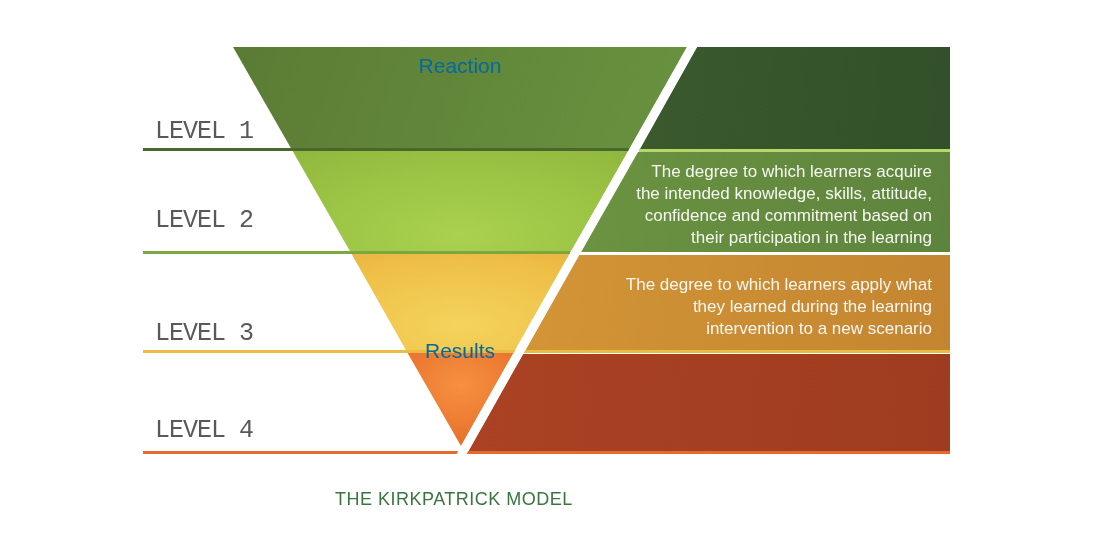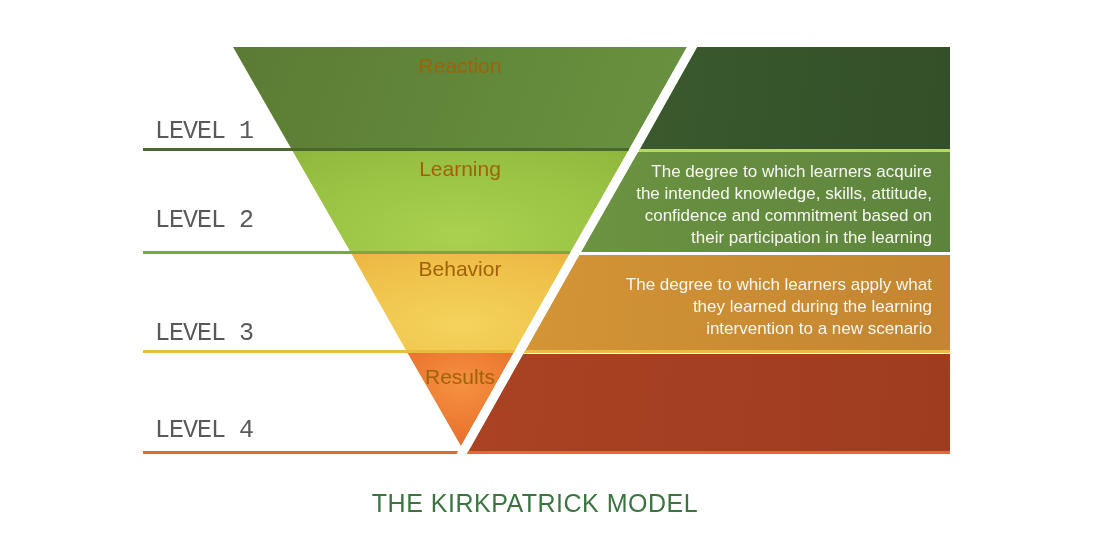--- a/index.html
+++ b/index.html
@@ -36,29 +36,29 @@
   .rule1{left:143px;top:148px;width:486px;background:#4a672e;}
   .sep12{left:639px;top:149px;width:311px;background:#b6d868;position:absolute;height:3px;z-index:5;}
   .rule2{left:143px;top:251px;width:427px;background:#7aa83e;}
   .rule3{left:143px;top:350px;width:807px;background:#e8bd42;}
   .rule4{left:143px;top:451px;width:807px;background:#e7692e;}
 
   
   .lvl{position:absolute;left:155px;color:#58595b;font-size:25px;letter-spacing:-1px;line-height:26px;z-index:7;font-family:Liberation Mono, monospace;}
   .lvl1{top:119px;} .lvl2{top:208px;} .lvl3{top:321px;} .lvl4{top:418px;}
 
-  .stage{position:absolute;left:310px;width:300px;text-align:center;color:#a16207;font-size:21px;line-height:25px;z-index:7;}
-  .stage1{top:53px;} .stage2{top:156px;} .stage3{top:256px;} .stage4{top:364px;}
+  .stage{position:absolute;left:310px;width:300px;text-align:center;color:#0369a1;font-size:21px;line-height:25px;z-index:7;}
+  .stage1{top:53px;} .stage2{top:156px;} .stage3{top:256px;} .stage4{top:338px;}
 
   .desc{position:absolute;right:174px;width:360px;text-align:right;color:#f7f7f2;
         font-size:17px;line-height:22px;white-space:pre-line;z-index:7;}
   .desc1{top:69px;} .desc2{top:161px;} .desc3{top:274px;} .desc4{top:375px;}
 
-  .title{position:absolute;left:335px;top:489px;width:400px;text-align:center;
-         color:#3a7540;font-size:25px;letter-spacing:0.5px;z-index:7;}
+  .title{position:absolute;left:335px;top:489px;width:400px;text-align:left;
+         color:#3a7540;font-size:18px;letter-spacing:0.5px;z-index:7;}
 </style>
 </head>
 <body>
 
 <div class="canvas">
 
   <div class="shape panel1"></div>
   <div class="shape panel2"></div>
   <div class="shape panel3"></div>
   <div class="shape panel4"></div>
@@ -75,22 +75,20 @@
   <div class="rule rule4"></div>
 
   <div class="shape gap"></div>
 
   <div class="lvl lvl1">LEVEL 1</div>
   <div class="lvl lvl2">LEVEL 2</div>
   <div class="lvl lvl3">LEVEL 3</div>
   <div class="lvl lvl4">LEVEL 4</div>
 
   <div class="stage stage1">Reaction</div>
-  <div class="stage stage2">Learning</div>
-  <div class="stage stage3">Behavior</div>
   <div class="stage stage4">Results</div>
 
   <div class="desc desc2">The degree to which learners acquire
 the intended knowledge, skills, attitude,
 confidence and commitment based on
 their participation in the learning</div>
   <div class="desc desc3">The degree to which learners apply what
 they learned during the learning
 intervention to a new scenario</div>
 

